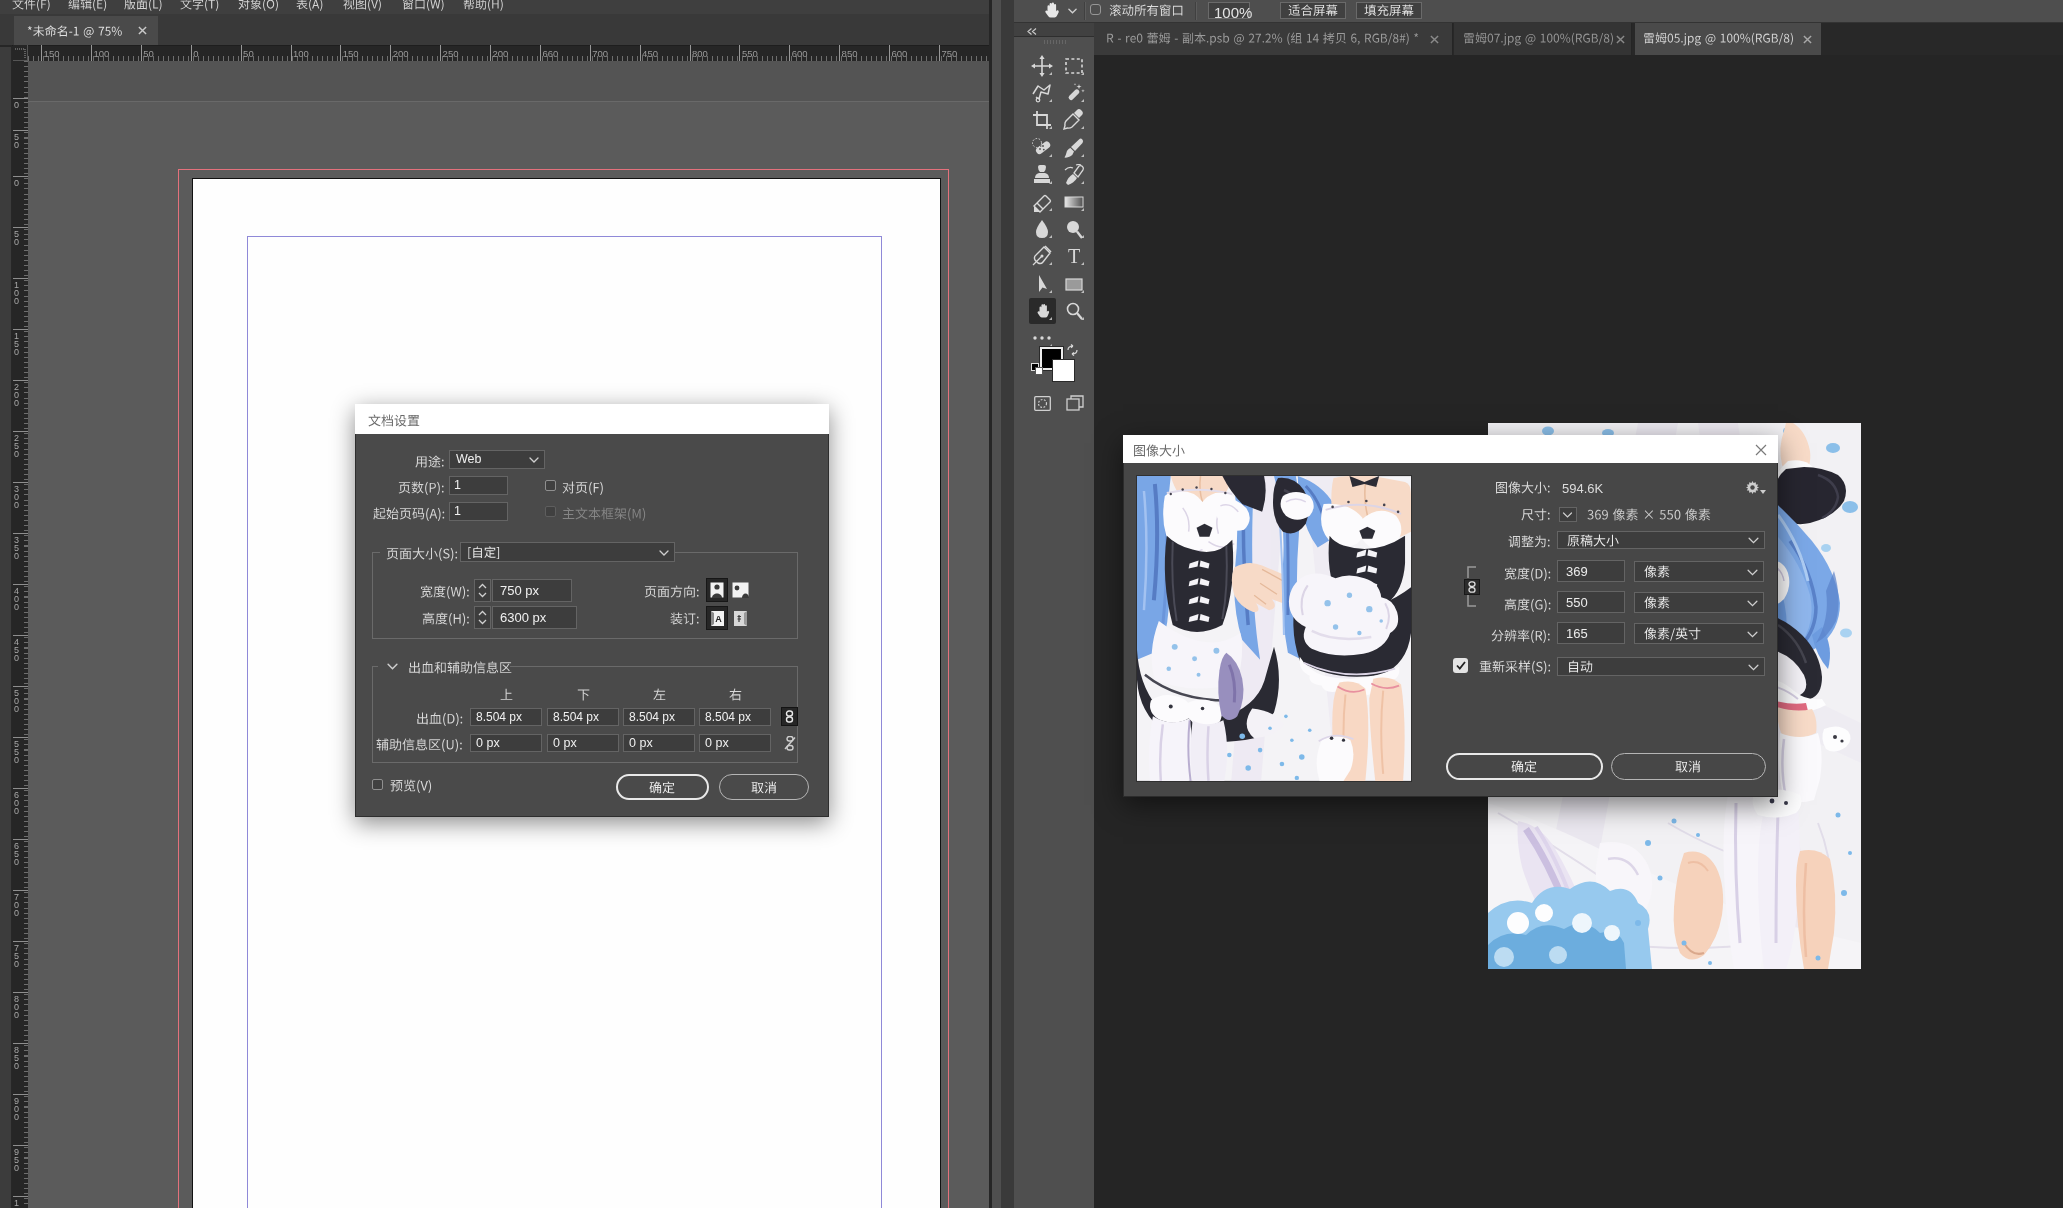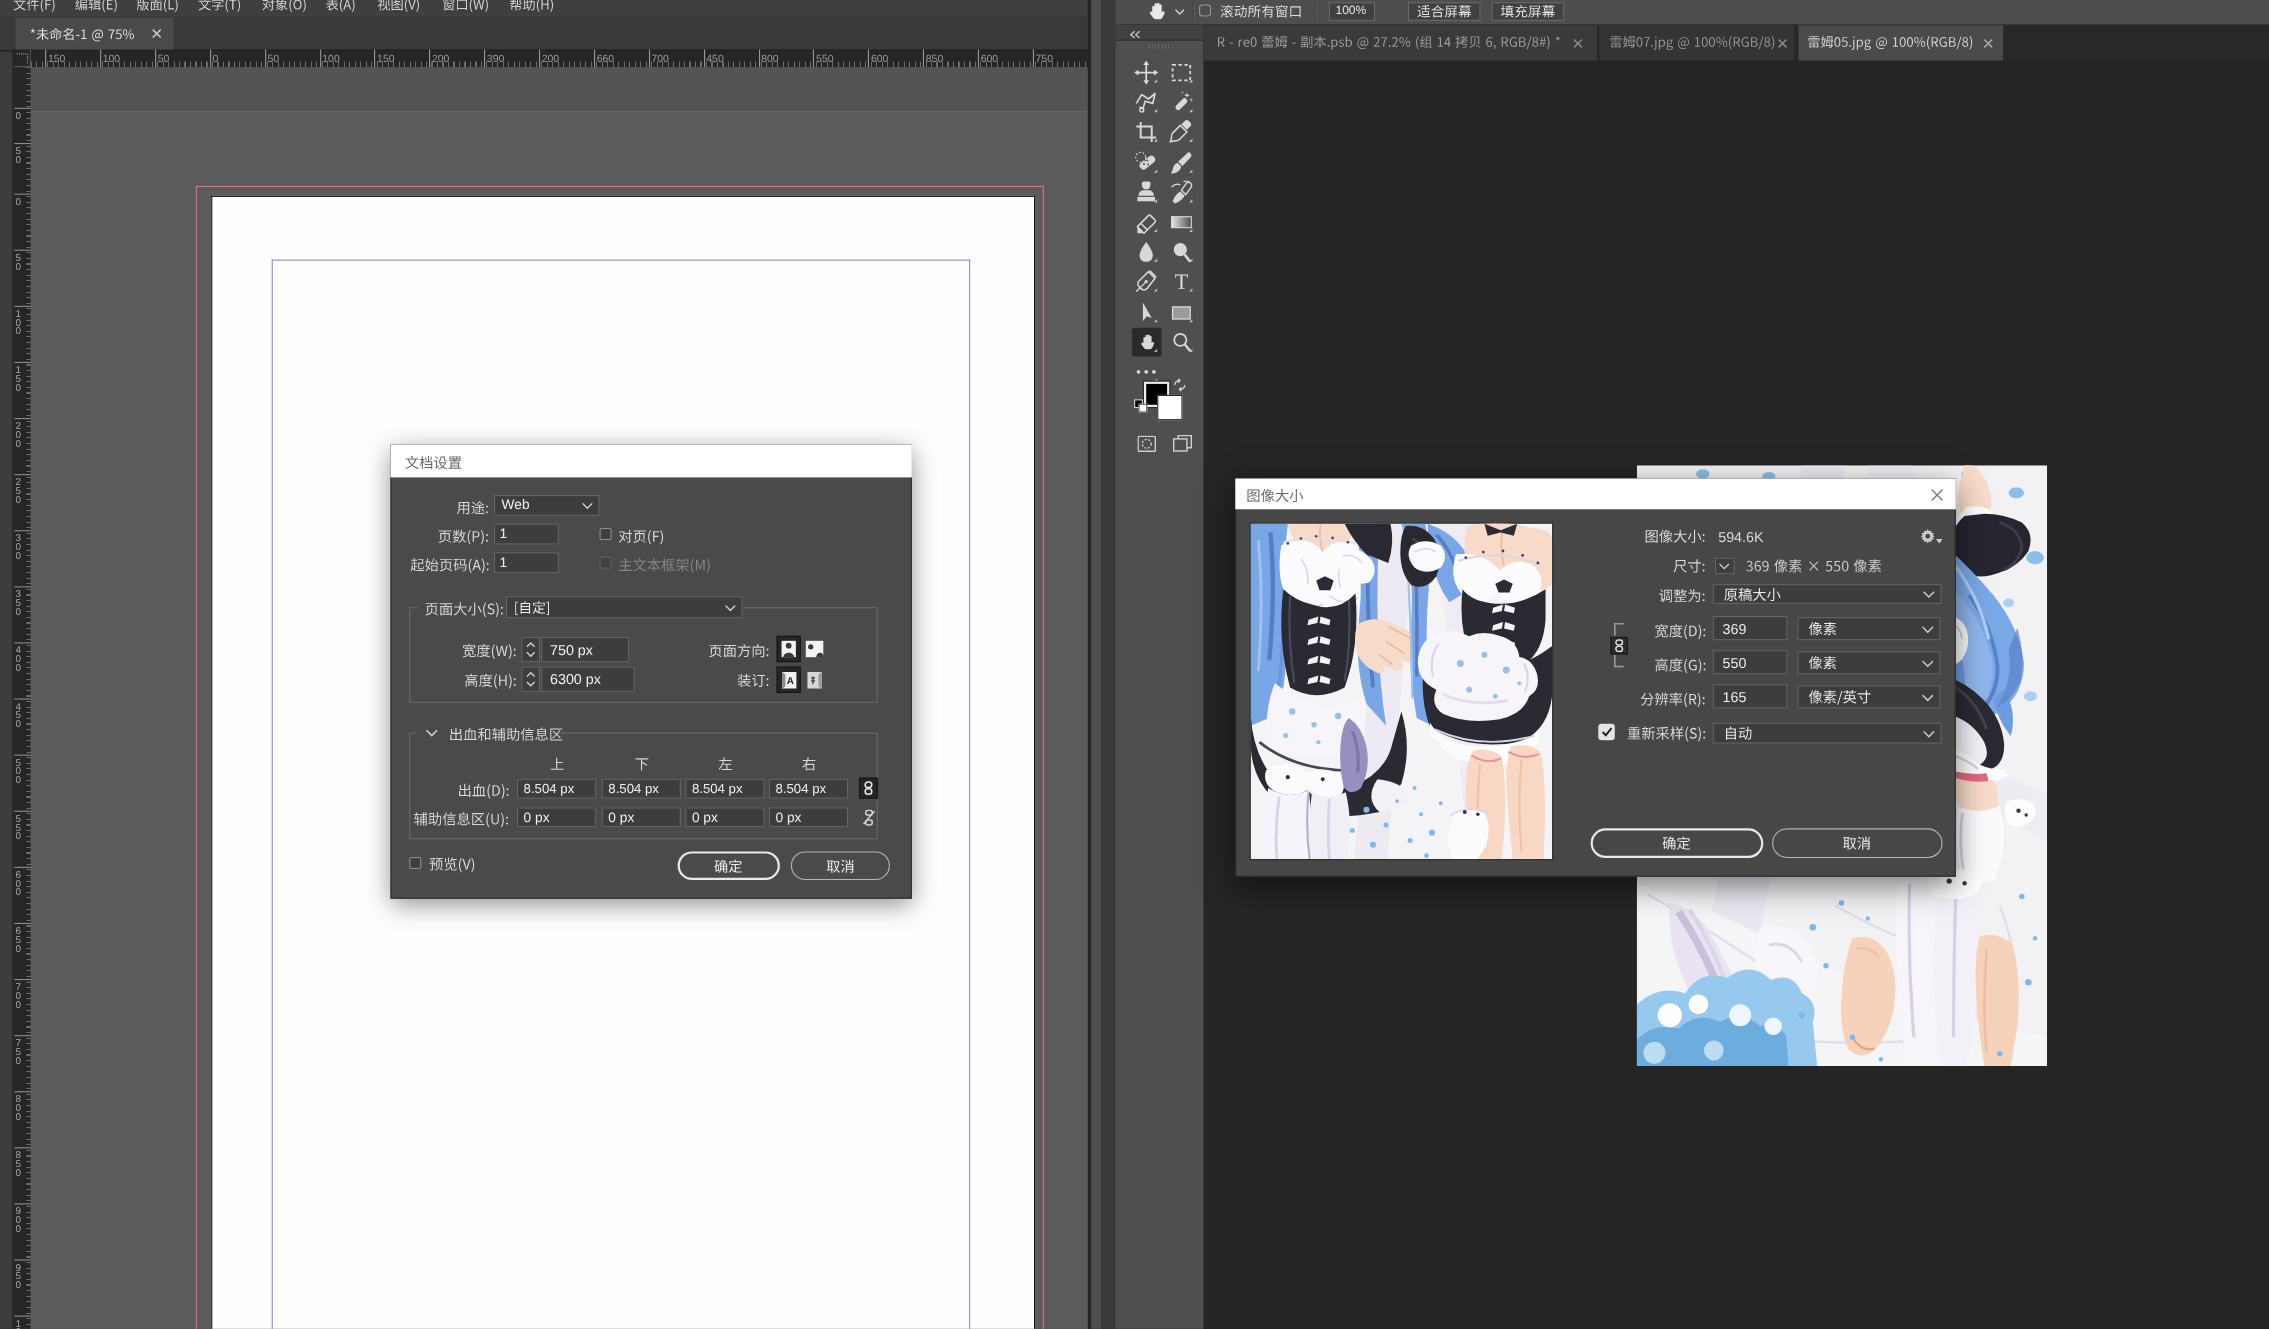--- a/index.html
+++ b/index.html
@@ -131,21 +131,21 @@
 <div class="a lat" style="left:193.2px;top:48px;font-size:9.5px;color:#9a9a9a">0</div>
 <div class="a" style="left:240.6px;top:45px;width:1px;height:16px;background:#989898"></div>
 <div class="a lat" style="left:243.1px;top:48px;font-size:9.5px;color:#9a9a9a">50</div>
 <div class="a" style="left:290.5px;top:45px;width:1px;height:16px;background:#989898"></div>
 <div class="a lat" style="left:293.0px;top:48px;font-size:9.5px;color:#9a9a9a">100</div>
 <div class="a" style="left:340.3px;top:45px;width:1px;height:16px;background:#989898"></div>
 <div class="a lat" style="left:342.8px;top:48px;font-size:9.5px;color:#9a9a9a">150</div>
 <div class="a" style="left:390.2px;top:45px;width:1px;height:16px;background:#989898"></div>
 <div class="a lat" style="left:392.7px;top:48px;font-size:9.5px;color:#9a9a9a">200</div>
 <div class="a" style="left:440.1px;top:45px;width:1px;height:16px;background:#989898"></div>
-<div class="a lat" style="left:442.6px;top:48px;font-size:9.5px;color:#9a9a9a">390</div>
+<div class="a lat" style="left:442.6px;top:48px;font-size:9.5px;color:#9a9a9a">250</div>
 <div class="a" style="left:490.0px;top:45px;width:1px;height:16px;background:#989898"></div>
 <div class="a lat" style="left:492.5px;top:48px;font-size:9.5px;color:#9a9a9a">200</div>
 <div class="a" style="left:539.9px;top:45px;width:1px;height:16px;background:#989898"></div>
 <div class="a lat" style="left:542.4px;top:48px;font-size:9.5px;color:#9a9a9a">660</div>
 <div class="a" style="left:589.7px;top:45px;width:1px;height:16px;background:#989898"></div>
 <div class="a lat" style="left:592.2px;top:48px;font-size:9.5px;color:#9a9a9a">700</div>
 <div class="a" style="left:639.6px;top:45px;width:1px;height:16px;background:#989898"></div>
 <div class="a lat" style="left:642.1px;top:48px;font-size:9.5px;color:#9a9a9a">450</div>
 <div class="a" style="left:689.5px;top:45px;width:1px;height:16px;background:#989898"></div>
 <div class="a lat" style="left:692.0px;top:48px;font-size:9.5px;color:#9a9a9a">800</div>
@@ -514,21 +514,21 @@
       <path transform="translate(100)" d="M9 -76V-69H48V-76ZM65 -82C65 -75 65 -68 65 -61H51V-54H65C64 -31 60 -10 46 2C48 4 50 6 52 8C66 -6 71 -29 72 -54H87C86 -18 85 -5 82 -2C81 -1 80 -0 78 -0C76 -0 71 -0 65 -1C66 1 67 4 67 6C73 7 78 7 81 6C84 6 86 5 88 3C92 -2 93 -16 94 -57C94 -58 94 -61 94 -61H72C73 -68 73 -75 73 -82ZM9 -4 9 -4V-4C11 -6 15 -7 43 -13L45 -6L51 -9C49 -16 45 -28 41 -36L35 -35C37 -30 39 -25 41 -19L17 -14C21 -23 24 -35 27 -45H49V-52H5V-45H19C17 -33 12 -22 11 -18C9 -14 8 -12 6 -11C7 -10 8 -6 9 -4Z"></path>
       <path transform="translate(200)" d="M53 -74V-41C53 -27 52 -9 40 3C42 4 45 7 46 8C59 -5 61 -26 61 -41V-43H77V8H84V-43H96V-50H61V-68C73 -70 85 -73 94 -76L89 -83C81 -79 66 -76 53 -74ZM17 -36V-39V-52H37V-36ZM44 -82C36 -78 22 -76 10 -74V-39C10 -26 9 -9 3 3C4 4 8 7 9 8C15 -2 16 -17 17 -29H44V-59H17V-68C28 -70 41 -72 49 -76Z"></path>
       <path transform="translate(300)" d="M39 -84C38 -80 36 -75 35 -71H6V-64H32C25 -51 16 -39 4 -30C5 -29 8 -26 9 -25C15 -29 21 -34 26 -41V8H33V-12H75V-2C75 0 74 1 73 1C71 1 65 1 58 0C59 3 60 6 60 8C69 8 75 8 78 7C81 5 82 3 82 -1V-52H34C36 -56 38 -60 40 -64H94V-71H43C44 -75 46 -78 47 -82ZM33 -29H75V-18H33ZM33 -35V-46H75V-35Z"></path>
       <path transform="translate(400)" d="M37 -67C29 -61 18 -56 9 -53L12 -48C23 -51 34 -57 43 -64ZM58 -63C68 -59 81 -52 87 -47L92 -52C85 -57 72 -63 62 -67ZM43 -57C42 -54 39 -50 37 -47H16V8H24V4H77V8H85V-47H45C47 -50 49 -53 51 -56ZM24 -2V-41H77V-2ZM36 -22C40 -20 45 -18 49 -16C43 -12 35 -10 28 -8C29 -7 30 -5 31 -3C39 -5 48 -9 55 -13C60 -10 64 -8 68 -5L71 -9C68 -12 64 -14 59 -17C64 -21 68 -26 70 -32L66 -34L65 -34H43C44 -35 45 -37 45 -39L40 -40C37 -35 33 -29 27 -24C29 -24 31 -22 32 -21C35 -23 37 -26 39 -29H62C60 -25 57 -22 54 -20C49 -22 45 -24 40 -26ZM43 -83C44 -80 45 -78 46 -76H8V-60H15V-70H84V-60H92V-76H55C54 -78 52 -82 50 -84Z"></path>
       <path transform="translate(500)" d="M13 -74V6H20V-3H80V5H88V-74ZM20 -11V-66H80V-11Z"></path>
     </g>
   </svg>
 <div class="a" style="left:1195px;top:2px;width:1px;height:18px;background:#404040"></div>
 <div class="a" style="left:1196px;top:2px;width:1px;height:18px;background:#5c5c5c"></div>
 <div class="a" style="left:1208px;top:2px;width:42px;height:17px;background:#404040;border:1px solid #6a6a6a"></div>
-<div class="a lat" style="left:1214.0px;top:4px;font-size:11px;color:#e4e4e4;">100%</div>
+<div class="a lat" style="left:1214.0px;top:4px;font-size:15px;color:#e4e4e4;">100%</div>
 <div class="a" style="left:1280px;top:2px;width:66px;height:17px;background:#404040;border:1px solid #6a6a6a"></div>
 <svg class="a" style="left:1288.0px;top:4.0px;overflow:visible" width="50.0" height="16.2" viewBox="0 -88 400.0 130">
     <g fill="#e4e4e4">
       <path d="M6 -76C12 -71 18 -64 21 -60L27 -64C24 -69 17 -76 12 -80ZM46 -34H81V-18H46ZM25 -48H4V-41H18V-10C13 -8 8 -5 4 0L8 6C14 0 19 -5 22 -5C25 -5 28 -2 32 0C39 4 48 5 60 5C69 5 87 5 94 4C94 2 95 -1 96 -3C86 -2 71 -2 60 -2C49 -2 40 -2 34 -6C30 -8 27 -10 25 -11ZM39 -40V-11H88V-40H67V-53H95V-60H67V-73C76 -74 83 -75 89 -77L86 -83C74 -80 52 -77 35 -76C36 -74 37 -72 37 -70C44 -70 52 -71 60 -72V-60H31V-53H60V-40Z"></path>
       <path transform="translate(100)" d="M52 -84C42 -69 23 -55 4 -48C6 -46 8 -43 9 -41C15 -44 20 -46 25 -49V-44H75V-51C80 -48 86 -45 92 -42C93 -45 95 -47 97 -49C81 -56 67 -64 55 -76L58 -81ZM28 -51C36 -57 44 -64 51 -71C58 -63 66 -57 75 -51ZM20 -32V8H27V2H74V7H82V-32ZM27 -5V-26H74V-5Z"></path>
       <path transform="translate(200)" d="M35 -53C37 -50 39 -45 41 -43L48 -45C46 -48 44 -52 42 -55ZM21 -73H81V-62H21ZM14 -79V-46C14 -31 13 -10 3 4C5 5 8 7 10 8C20 -7 21 -30 21 -46V-56H89V-79ZM74 -55C72 -51 70 -46 67 -42H25V-36H41V-26L41 -22H23V-15H40C38 -9 33 -2 22 3C23 4 26 6 26 8C40 2 46 -6 47 -15H68V8H76V-15H95V-22H76V-36H92V-42H75C77 -45 80 -49 82 -53ZM68 -22H48L48 -26V-36H68Z"></path>
       <path transform="translate(300)" d="M24 -49H77V-42H24ZM24 -60H77V-53H24ZM46 -26V-19H28C30 -21 33 -23 35 -26ZM53 -26H66C68 -23 70 -21 73 -19H53ZM17 -65V-37H35C34 -35 33 -33 31 -32H5V-26H25C20 -20 12 -16 3 -12C5 -11 7 -8 8 -7C12 -9 17 -11 21 -14V5H28V-12H46V8H53V-12H73V-2C73 -1 73 -1 72 -1C70 -1 67 -1 62 -1C63 0 64 3 64 4C70 4 75 4 77 4C80 2 80 1 80 -2V-14C84 -11 88 -9 92 -8C94 -10 96 -12 97 -14C89 -16 80 -20 74 -26H95V-32H40C41 -33 42 -35 43 -37H84V-65ZM63 -84V-78H37V-84H30V-78H7V-71H30V-66H37V-71H63V-67H70V-71H94V-78H70V-84Z"></path>
     </g>
   </svg>
 <div class="a" style="left:1356px;top:2px;width:66px;height:17px;background:#404040;border:1px solid #6a6a6a"></div>

